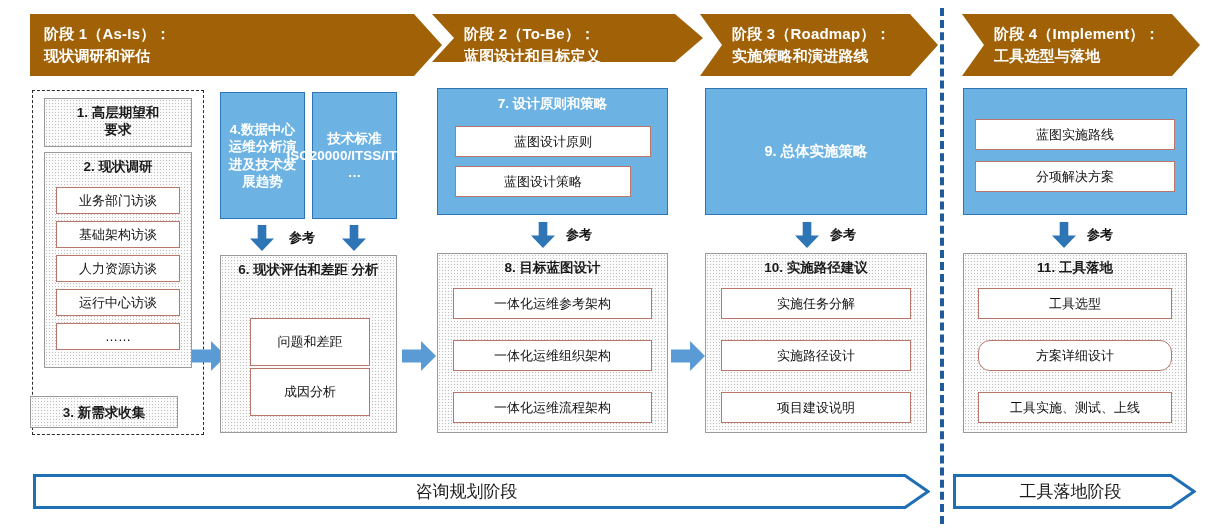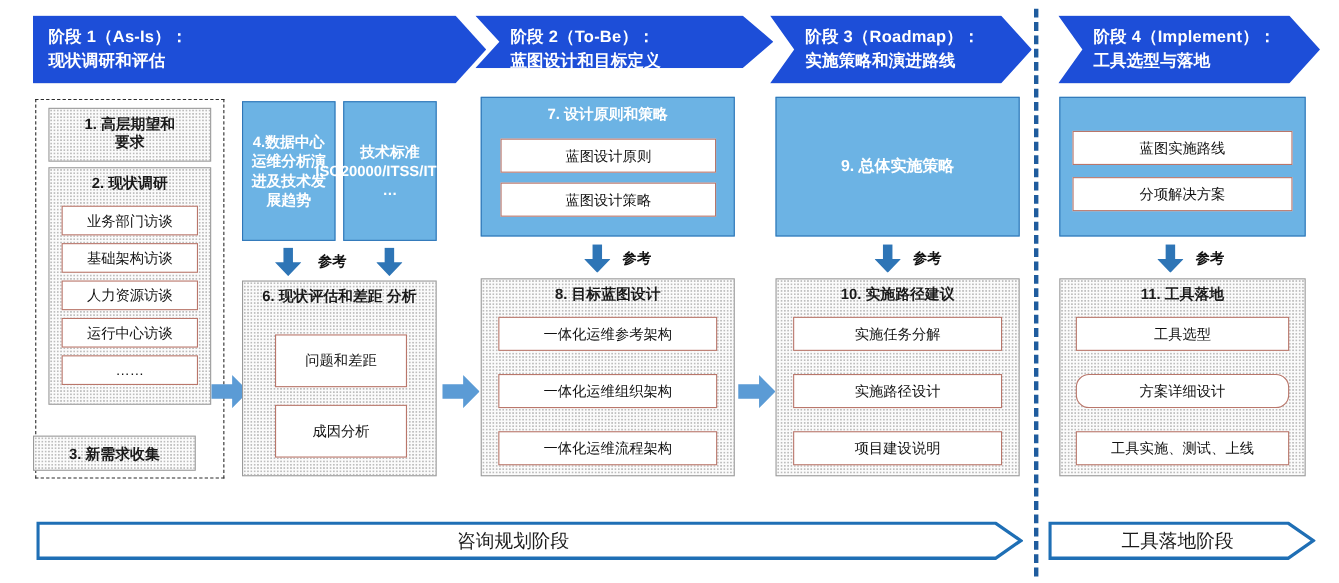--- a/index.html
+++ b/index.html
@@ -8,21 +8,21 @@
     background:#ffffff;
     font-family:"Liberation Sans","DejaVu Sans",sans-serif;
     position:relative;
     overflow:hidden;
   }
   .canvas{position:absolute;left:0;top:0;width:1217px;height:530px;}
 
   
   .chev{
     position:absolute;
-    background:#1d4ed8;
+    background:#a16207;
     color:#ffffff;
     font-weight:bold;
     font-size:15px;
     line-height:1.45;
     box-sizing:border-box;
     padding:9px 0 0 14px;
     filter:drop-shadow(1.5px 1.5px 1.2px rgba(120,120,120,0.55));
     white-space:pre-line;
     letter-spacing:0.2px;
   }
@@ -190,30 +190,30 @@
   <div class="bluebox" style="left:312px;top:92px;width:85px;height:127px;">技术标准ISO20000/ITSS/ITIL… …</div>
 
   <div class="downarrow" style="left:250px;top:225px;"></div>
   <div class="downarrow" style="left:342px;top:225px;"></div>
   <div class="refbox" style="left:288px;top:231px;">参考</div>
 
   <div class="dotbox" style="left:220px;top:255px;width:177px;height:178px;">
     <div class="ttl">6. 现状评估和差距
 分析</div>
   </div>
-  <div class="chip" style="left:250px;top:304px;width:120px;height:48px;">问题和差距</div>
+  <div class="chip" style="left:250px;top:318px;width:120px;height:48px;">问题和差距</div>
   <div class="chip" style="left:250px;top:368px;width:120px;height:48px;">成因分析</div>
 
   <div class="rightarrow" style="left:402px;top:341px;"></div>
 
   <div class="bluebox withtitle" style="left:437px;top:88px;width:231px;height:127px;">
     <div class="btitle">7. 设计原则和策略</div>
   </div>
   <div class="chip" style="left:455px;top:126px;width:196px;height:31px;">蓝图设计原则</div>
-  <div class="chip" style="left:455px;top:166px;width:196px;height:31px;">蓝图设计策略</div>
+  <div class="chip" style="left:455px;top:166px;width:176px;height:31px;">蓝图设计策略</div>
 
   <div class="downarrow" style="left:531px;top:222px;"></div>
   <div class="refbox" style="left:565px;top:228px;">参考</div>
 
   <div class="dotbox" style="left:437px;top:253px;width:231px;height:180px;">
     <div class="ttl">8. 目标蓝图设计</div>
   </div>
   <div class="chip" style="left:453px;top:340px;width:199px;height:31px;">一体化运维组织架构</div>
   <div class="chip" style="left:453px;top:288px;width:199px;height:31px;">一体化运维参考架构</div>
   <div class="chip" style="left:453px;top:392px;width:199px;height:31px;">一体化运维流程架构</div>

